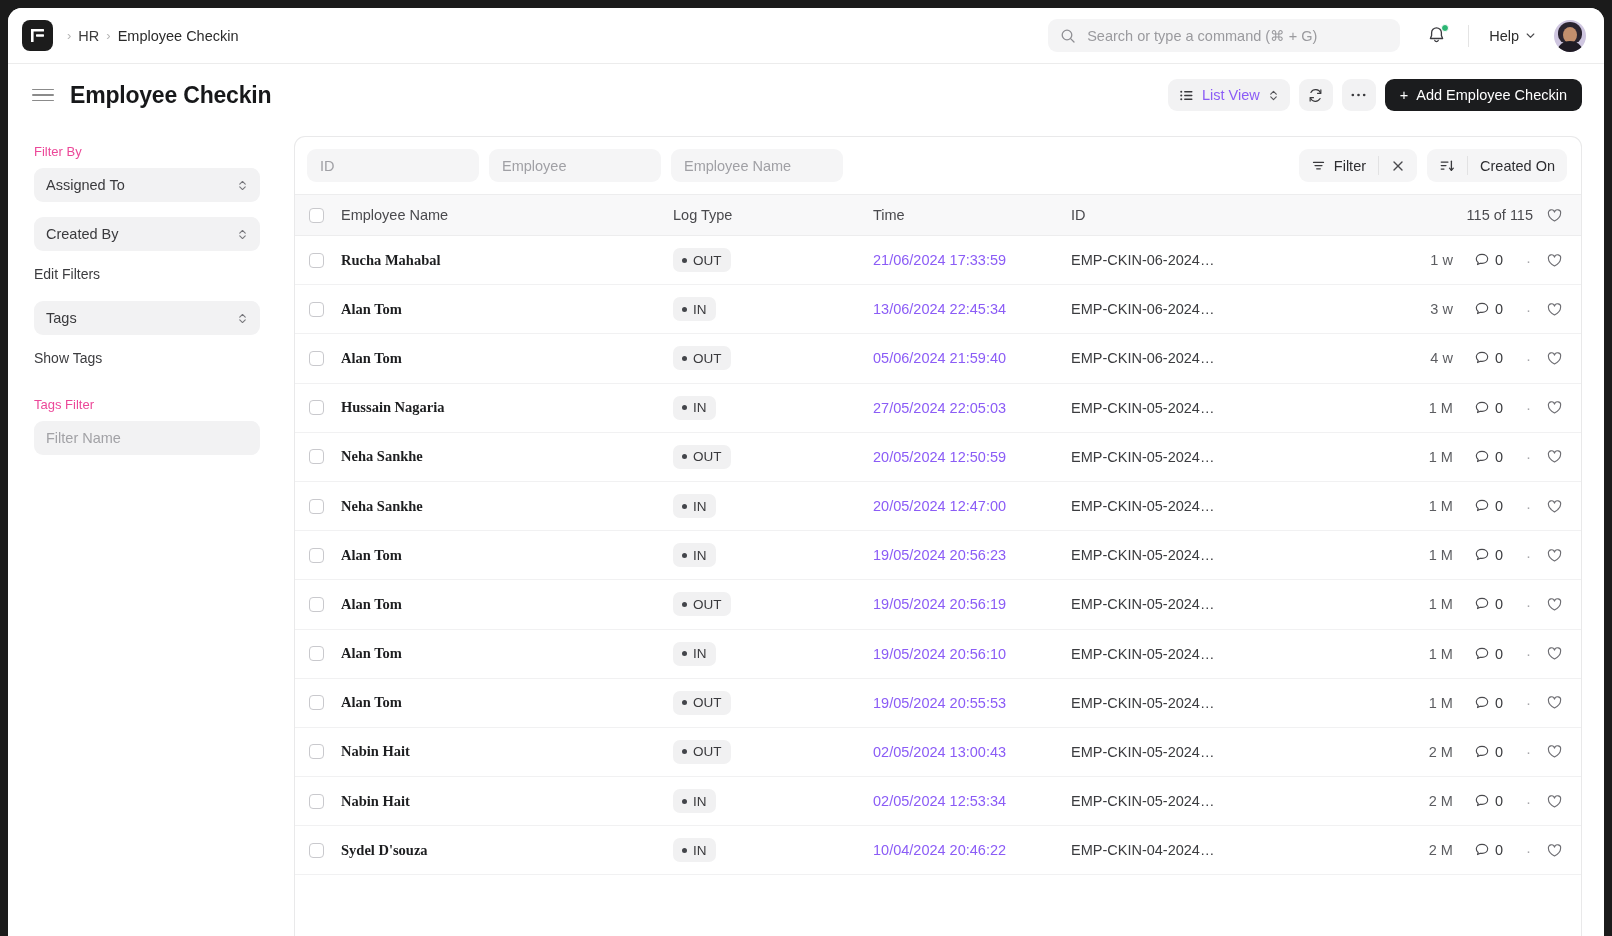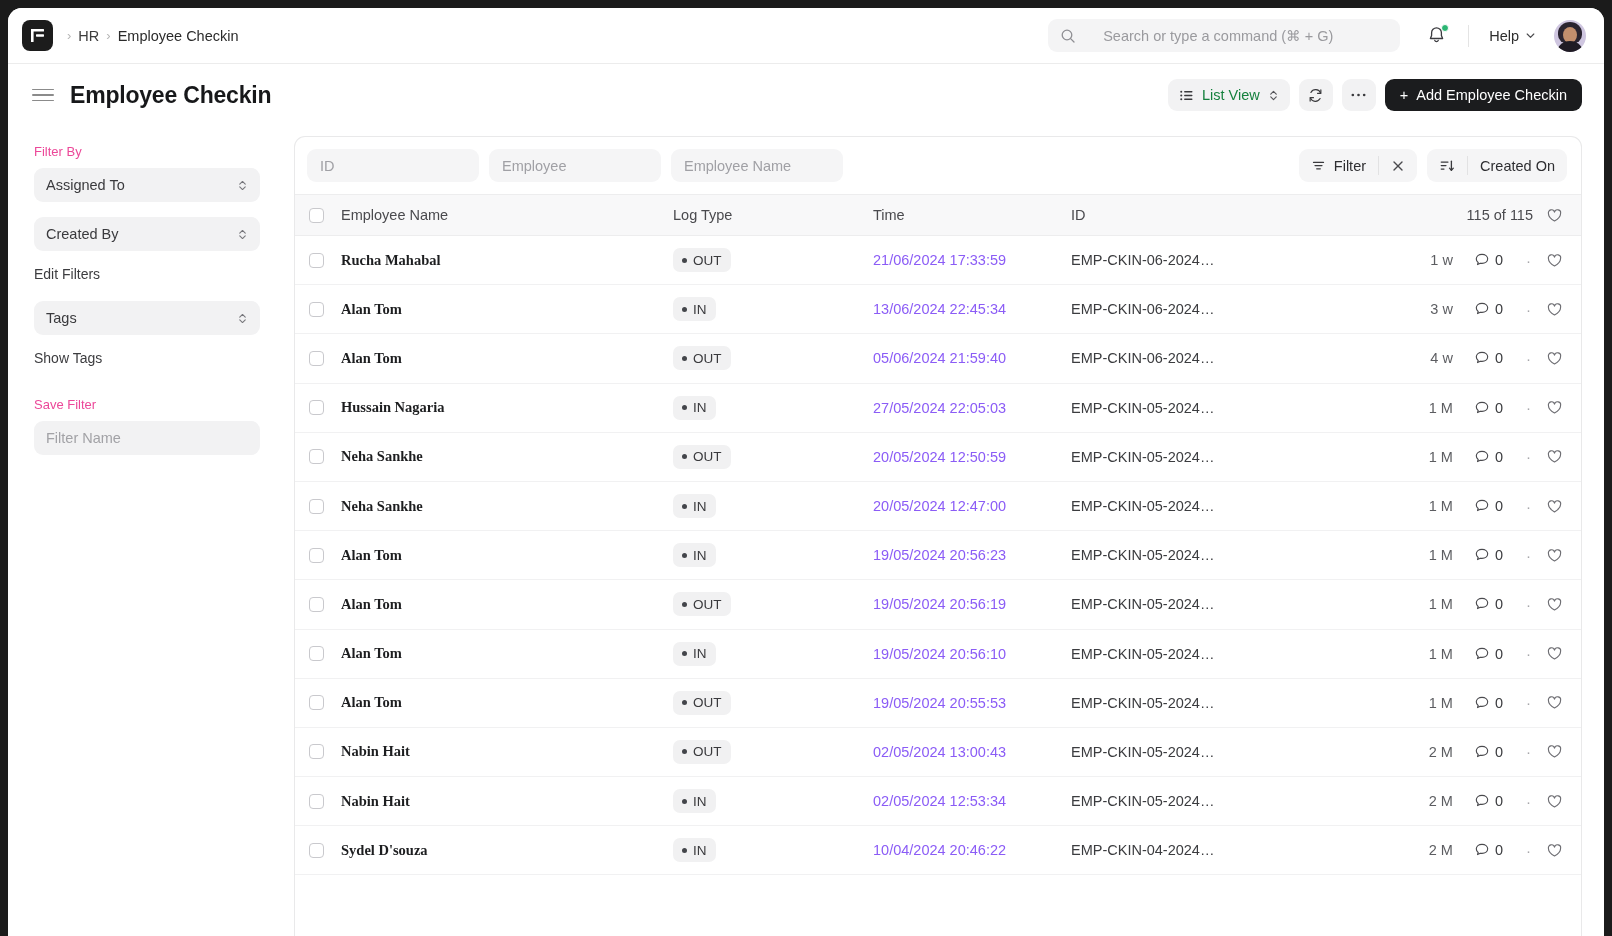--- a/index.html
+++ b/index.html
@@ -65,21 +65,21 @@
   .crumb.current { color: #2b2b2b; }
 
   .nav-spacer { flex: 1; }
 
   .searchbox {
     width: 352px;
     height: 33px;
     background: #f4f4f5;
     border-radius: 9px;
     display: flex; align-items: center;
-    gap: 27px;
+    gap: 11px;
     padding: 0 12px;
     margin-right: 26px;
   }
   .searchbox .ph {
     color: #9a9a9e;
     font-size: 14.5px;
     white-space: nowrap;
   }
 
   .bell-wrap { position: relative; width: 22px; height: 22px; margin-right: 20px; }
@@ -139,21 +139,21 @@
 
   .btn {
     display: inline-flex; align-items: center;
     height: 32px;
     border-radius: 9px;
     font-size: 14.5px;
     cursor: pointer;
     user-select: none;
     white-space: nowrap;
   }
-  .btn-soft { background: #f2f2f3; color: #15803d; padding: 0 11px; gap: 8px; }
+  .btn-soft { background: #f2f2f3; color: #8b5cf6; padding: 0 11px; gap: 8px; }
   .btn-icon { background: #f2f2f3; width: 34px; justify-content: center; padding: 0; }
   .btn-dark {
     background: #1b1c1e; color: #fff; padding: 0 15px; gap: 8px;
     font-weight: 500;
   }
   .toolbar-gap { width: 9px; }
 
   
   #body-row { flex: 1; display: flex; min-height: 0; }
 
@@ -463,21 +463,21 @@
         <svg class="icon" width="11" height="13" viewBox="0 0 12 14">
           <path d="M3 5.6 L6 2.6 L9 5.6" fill="none" stroke="#77777c" stroke-width="1.2" stroke-linecap="round" stroke-linejoin="round"></path>
           <path d="M3 8.4 L6 11.4 L9 8.4" fill="none" stroke="#77777c" stroke-width="1.2" stroke-linecap="round" stroke-linejoin="round"></path>
         </svg>
       </div>
 
       <div class="side-link">Show Tags</div>
 
       <div class="side-gap"></div>
 
-      <div class="side-label">Save Filter</div>
+      <div class="side-label">Tags Filter</div>
 
       <div class="side-input">
         <span>Filter Name</span>
       </div>
     </div>
 
     <div id="content">
       <div id="listcard">
 
         <div id="filterbar">

